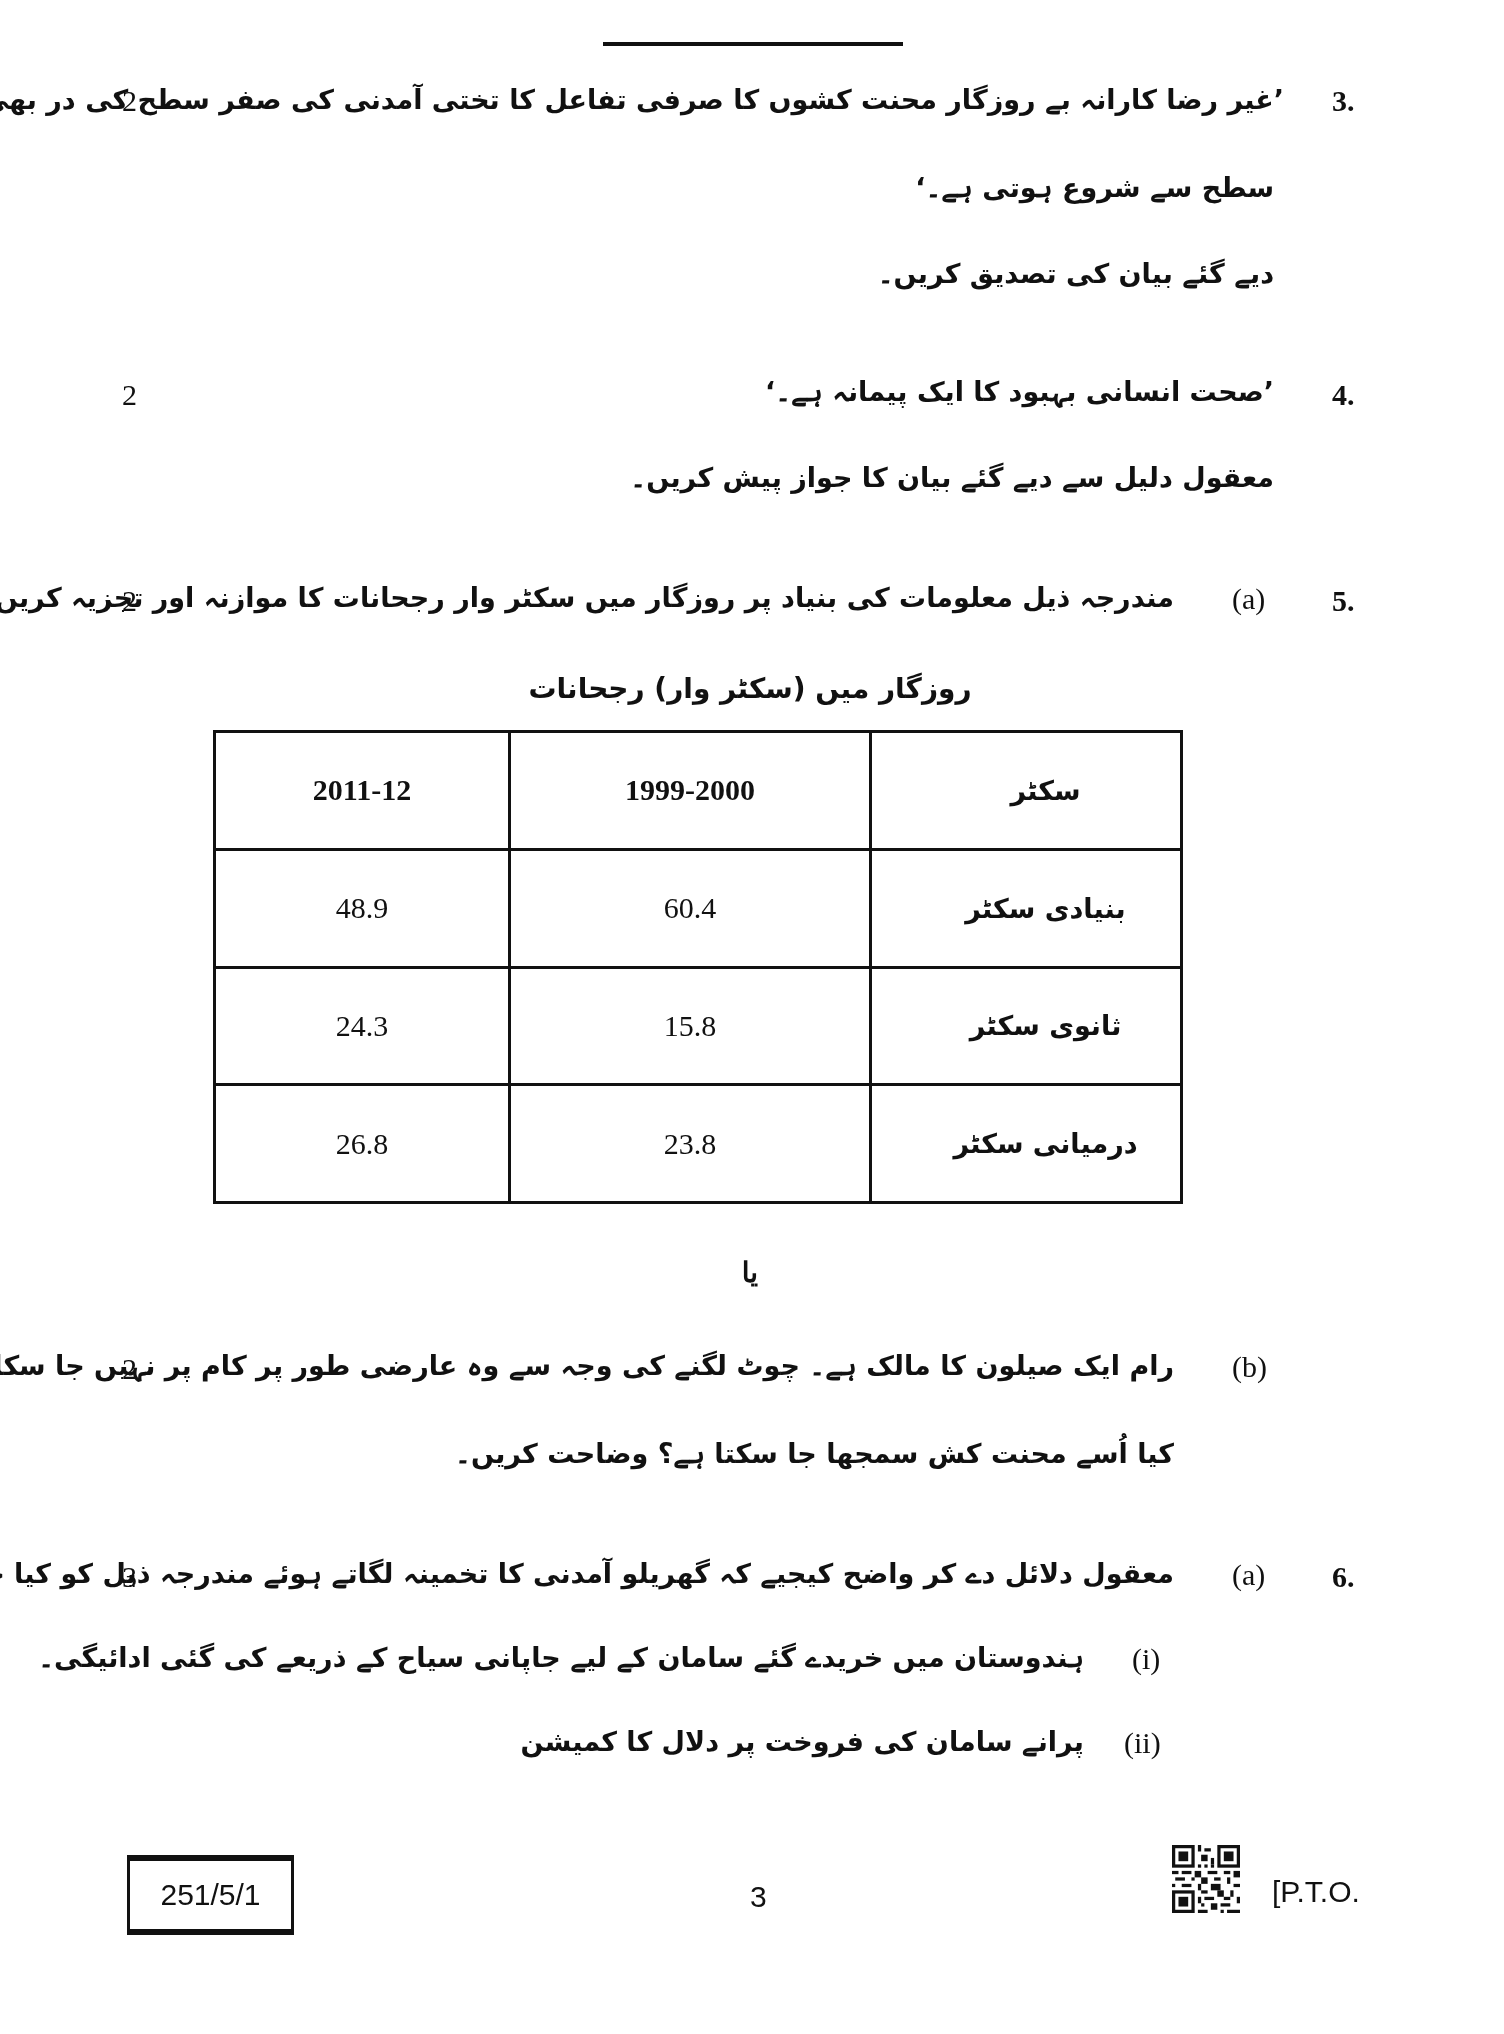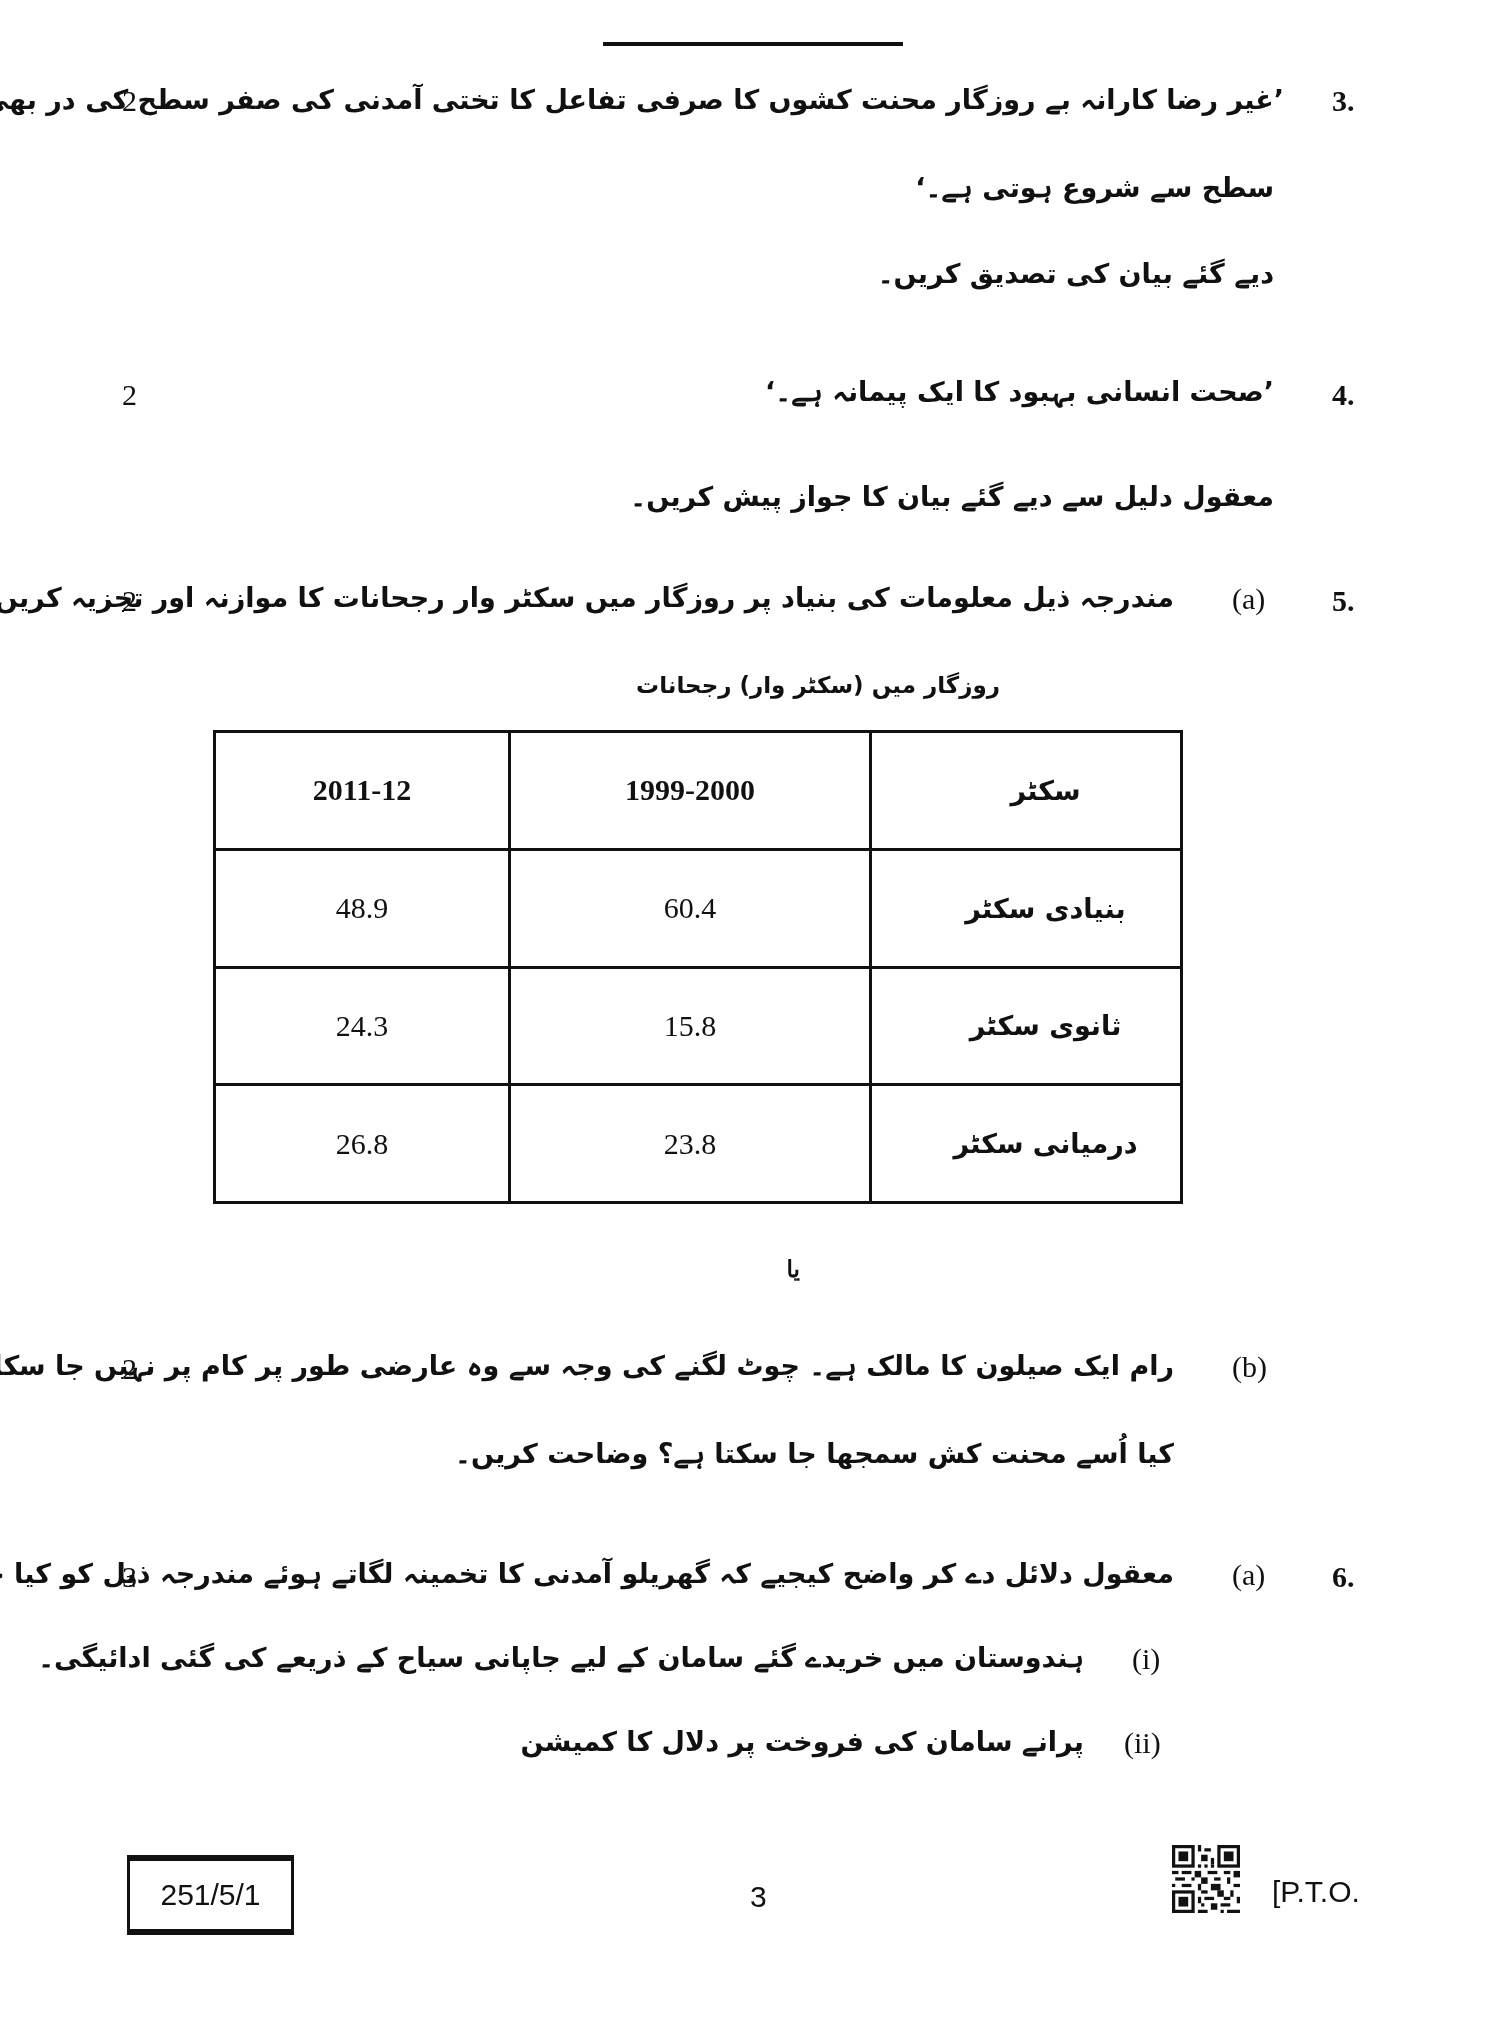--- a/index.html
+++ b/index.html
@@ -9,21 +9,21 @@
   }
   .topline { position: absolute; left: 603px; top: 42px; width: 300px; height: 4px; background: #111; }
   .abs { position: absolute; }
   .qnum { font-family: "Liberation Serif", serif; font-weight: bold; font-size: 30px; }
   .marks { font-family: "Liberation Serif", serif; font-size: 30px; }
   .sub { font-family: "Liberation Serif", serif; font-size: 30px; }
   .urdu {
     font-family: "DejaVu Sans", sans-serif; direction: rtl; text-align: right;
     font-size: 27px; font-weight: bold; white-space: nowrap; unicode-bidi: plaintext;
   }
-  .caption { font-family: "DejaVu Sans", sans-serif; font-size: 23px; font-weight: bold; direction: rtl; }
+  .caption { font-family: "DejaVu Sans", sans-serif; font-size: 28px; font-weight: bold; direction: rtl; text-align: center; }
   table.data {
     position: absolute; left: 213px; top: 730px; width: 970px; height: 474px;
     border-collapse: collapse; border: 3px solid #111;
   }
   table.data td {
     border: 3px solid #111; text-align: center; vertical-align: middle;
     font-family: "Liberation Serif", serif; font-size: 30px; height: 92px;
   }
   table.data td.h { font-weight: bold; }
   table.data td.u { font-family: "DejaVu Sans", sans-serif; font-weight: bold; font-size: 27px; direction: rtl; padding-left: 40px; }
@@ -44,21 +44,21 @@
 
 <div class="abs marks" style="left:122px; top:84px;">2</div>
 <div class="abs qnum" style="left:1332px; top:84px;">3.</div>
 <div class="abs urdu" style="right:220px; top:84px; width:1000px;">’غیر رضا کارانہ بے روزگار محنت کشوں کا صرفی تفاعل کا تختی آمدنی کی صفر سطح کی در بھی Y محور پر کسی مثبت</div>
 <div class="abs urdu" style="right:230px; top:172px;">سطح سے شروع ہوتی ہے۔‘</div>
 <div class="abs urdu" style="right:230px; top:258px;">دیے گئے بیان کی تصدیق کریں۔</div>
 
 <div class="abs marks" style="left:122px; top:378px;">2</div>
 <div class="abs qnum" style="left:1332px; top:378px;">4.</div>
 <div class="abs urdu" style="right:230px; top:376px;">’صحت انسانی بہبود کا ایک پیمانہ ہے۔‘</div>
-<div class="abs urdu" style="right:230px; top:462px;margin-top:19px;">معقول دلیل سے دیے گئے بیان کا جواز پیش کریں۔</div>
+<div class="abs urdu" style="right:230px; top:462px;">معقول دلیل سے دیے گئے بیان کا جواز پیش کریں۔</div>
 
 <div class="abs marks" style="left:122px; top:584px;">2</div>
 <div class="abs qnum" style="left:1332px; top:584px;">5.</div>
 <div class="abs sub" style="left:1232px; top:582px;">(a)</div>
 <div class="abs urdu" style="right:330px; top:582px;">مندرجہ ذیل معلومات کی بنیاد پر روزگار میں سکٹر وار رجحانات کا موازنہ اور تجزیہ کریں۔</div>
 <div class="abs caption" style="left:500px; width:500px; top:672px;">روزگار میں (سکٹر وار) رجحانات</div>
 
 <table class="data">
   <tbody>
       <tr>

